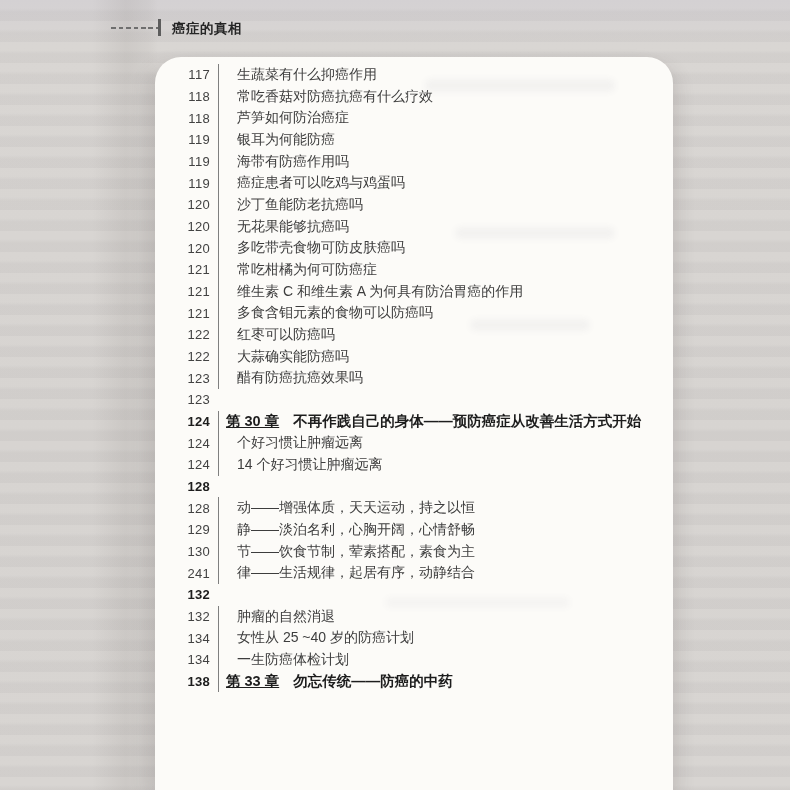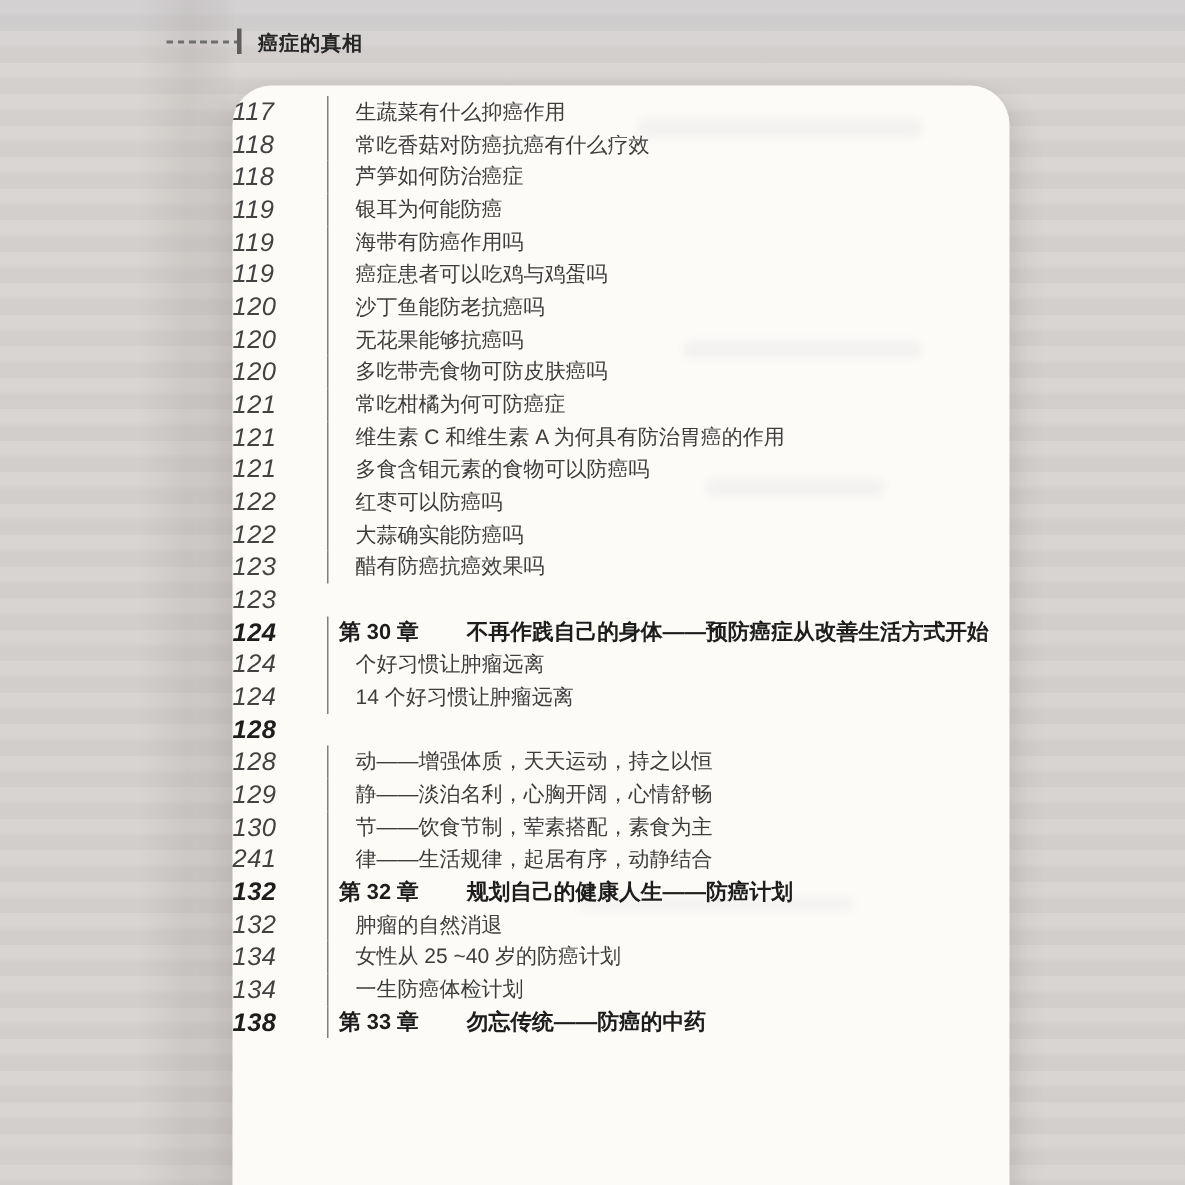--- a/index.html
+++ b/index.html
@@ -40,33 +40,33 @@
   .bleed.b1 { left:270px; top:22px;  width:190px; height:13px; }
   .bleed.b2 { left:300px; top:170px; width:160px; height:12px; }
   .bleed.b3 { left:315px; top:262px; width:120px; height:12px; }
   .bleed.b4 { left:230px; top:540px; width:185px; height:11px; opacity:0.04; }
 
   
   .toc { position:absolute; left:0; top:7px; width:100%; }
   .toc-row { display:flex; height:21.68px; align-items:center; font-size:14px; color:#3d3d3d; }
   .toc-num {
     flex:0 0 63px; width:63px; box-sizing:border-box;
-    padding-right:8px;
-    font-size:17px; color:#424242; letter-spacing:0.3px;font-style:italic;
+    text-align:right; padding-right:8px;
+    font-size:13px; color:#424242; letter-spacing:0.3px;
   }
   .toc-body {
     flex:1; align-self:stretch;
     display:flex; align-items:center;
     border-left:1.3px solid #7f7f7f;
     padding-left:18px;
     white-space:nowrap; overflow:hidden;text-align:center;
   }
   .toc-row.chapter .toc-num  { font-weight:bold; color:#1d1d1d; }
   .toc-row.chapter .toc-body { padding-left:7px; font-weight:bold; color:#1d1d1d; font-size:14.5px; }
-  .chapter-label { margin-right:32px; white-space:pre; }
+  .chapter-label { margin-right:14px; white-space:pre;text-decoration:underline; }
   .toc-title { white-space:pre; }
 </style>
 </head>
 <body>
 
 <div class="canvas">
 
   <div class="running-head">
     <div class="dashed-rule"></div>
     <div class="head-bar"></div>
@@ -259,24 +259,20 @@
   <div class="toc-row">
     <span class="toc-num">241</span>
     <span class="toc-body">
 
       <span class="toc-title">律——生活规律，起居有序，动静结合</span>
     </span>
   </div>
 
   <div class="toc-row chapter">
     <span class="toc-num">132</span>
-    <span class="toc-body">
-      <span class="chapter-label">第 32 章</span>
-      <span class="toc-title">规划自己的健康人生——防癌计划</span>
-    </span>
   </div>
 
   <div class="toc-row">
     <span class="toc-num">132</span>
     <span class="toc-body">
 
       <span class="toc-title">肿瘤的自然消退</span>
     </span>
   </div>
 

